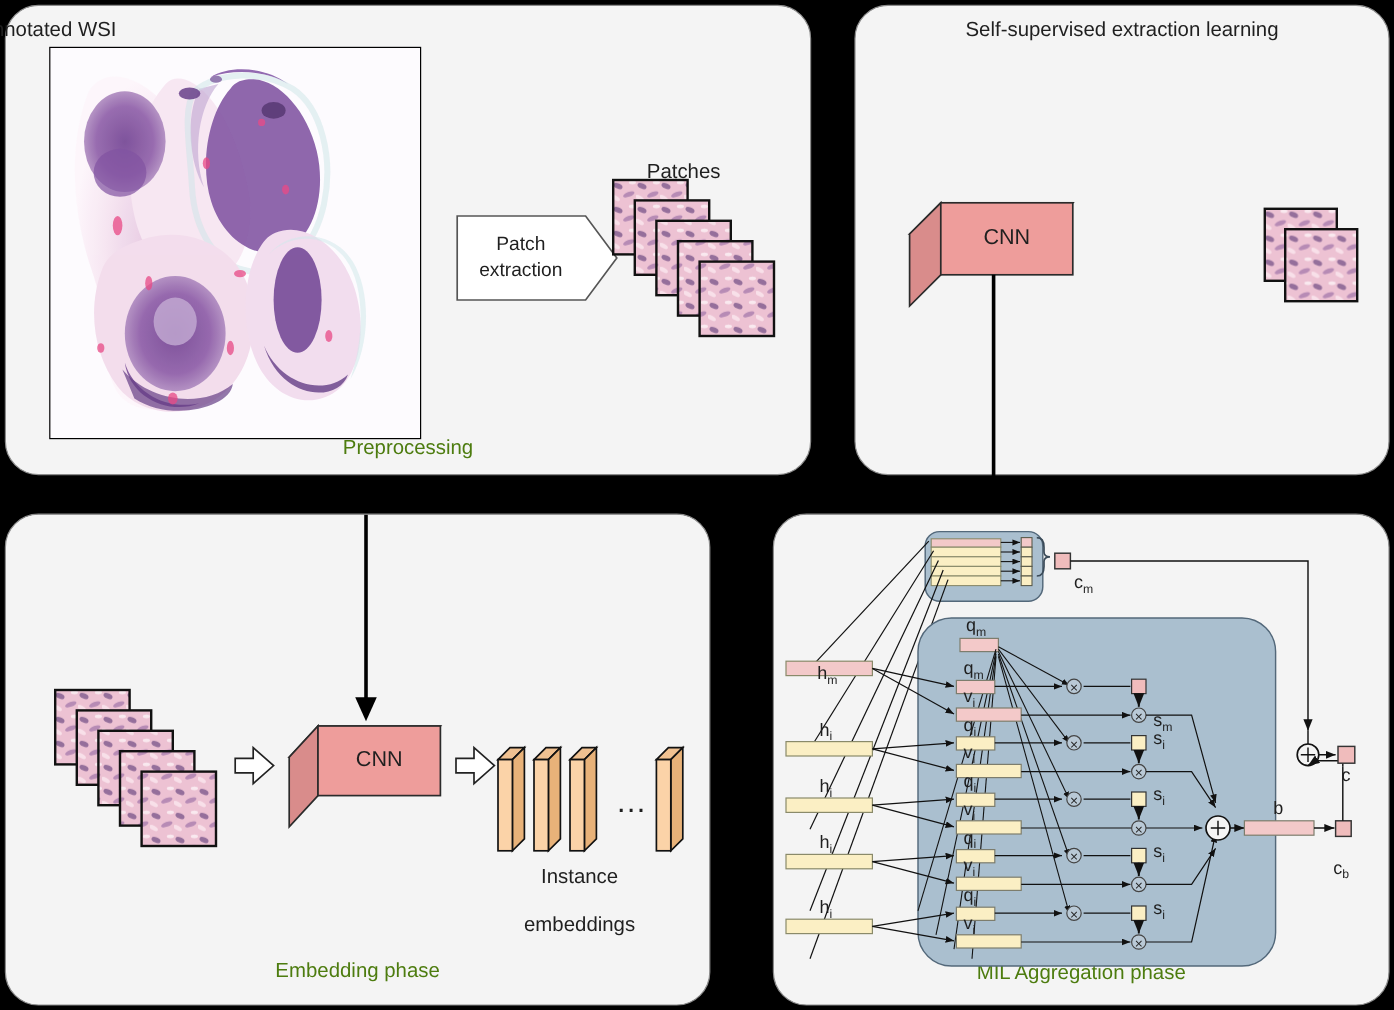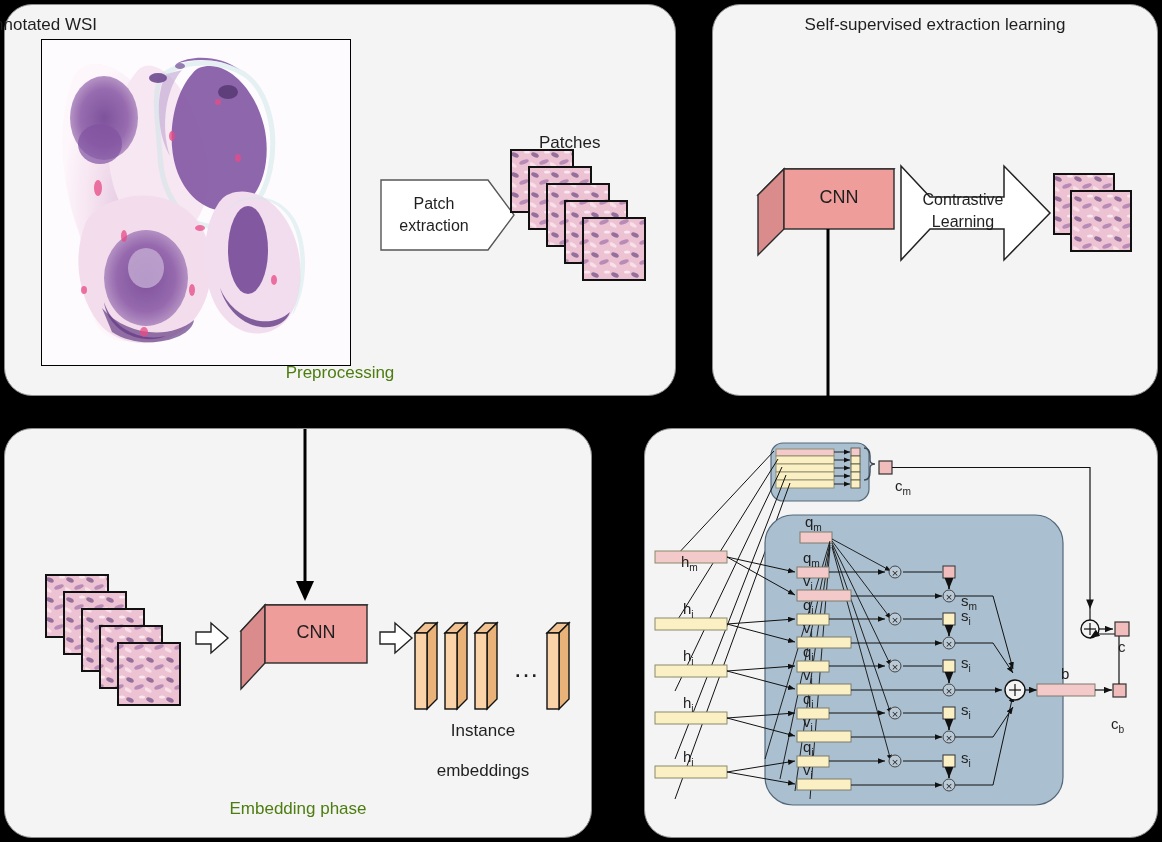--- a/index.html
+++ b/index.html
@@ -111,27 +111,20 @@
       <polygon points="2,32 2,92 28,66 28,6" fill="#d98c8b" stroke="#2b2b2b" stroke-width="1.4"></polygon>
       <rect x="28" y="6" width="110" height="60" fill="#ee9d9b" stroke="#2b2b2b" stroke-width="1.4"></rect>
     </svg>
     <div class="lbl" style="left:28px;top:24px;width:110px;text-align:center;font-size:18px;">CNN</div>
   </div>
 
   <svg width="446" height="392">
     <line x1="115" y1="224" x2="115" y2="392" stroke="#000" stroke-width="3"></line>
   </svg>
 
-  <div style="position:absolute;left:187px;top:160px;width:152px;height:100px;">
-    <svg width="152" height="100">
-      <polygon points="1,1 30,32 104,32 104,1 150,48 104,95 104,64 30,64 1,95" fill="#ffffff" stroke="#222" stroke-width="1.5"></polygon>
-    </svg>
-    <div class="lbl" style="left:18px;top:26px;width:90px;text-align:center;font-size:16px;">Contrastive</div>
-    <div class="lbl" style="left:18px;top:48px;width:90px;text-align:center;font-size:16px;">Learning</div>
-  </div>
 
   <div style="position:absolute;left:340px;top:168px;width:90px;height:90px;">
     <svg width="90" height="90">
       <g stroke="#111" stroke-width="2">
         <rect x="1" y="1" width="60" height="60" fill="url(#tex1)"></rect>
         <rect x="18" y="18" width="60" height="60" fill="url(#tex1)"></rect>
       </g>
     </svg>
   </div>
 </div>
@@ -202,20 +195,21 @@
         </g>
       </g>
     </svg>
     <div class="lbl" style="left:100px;top:34px;font-size:26px;letter-spacing:3px;">…</div>
   </div>
   <div class="lbl" style="left:408px;top:292px;width:140px;text-align:center;font-size:17px;">Instance</div>
   <div class="lbl" style="left:408px;top:332px;width:140px;text-align:center;font-size:17px;">embeddings</div>
 </div>
 
 <div class="panel" style="left:644px;top:428px;width:514px;height:410px;">
+  <div class="p-foot" style="bottom:16px;">MIL Aggregation phase</div>
 
   <svg width="514" height="410">
     <defs>
       <marker id="ah" markerWidth="9" markerHeight="9" refX="8" refY="3.2" orient="auto">
         <path d="M0,0 L8,3.2 L0,6.4 z" fill="#111"></path>
       </marker>
       <marker id="ahs" markerWidth="8" markerHeight="8" refX="7" refY="2.8" orient="auto">
         <path d="M0,0 L7,2.8 L0,5.6 z" fill="#111"></path>
       </marker>
     </defs>

